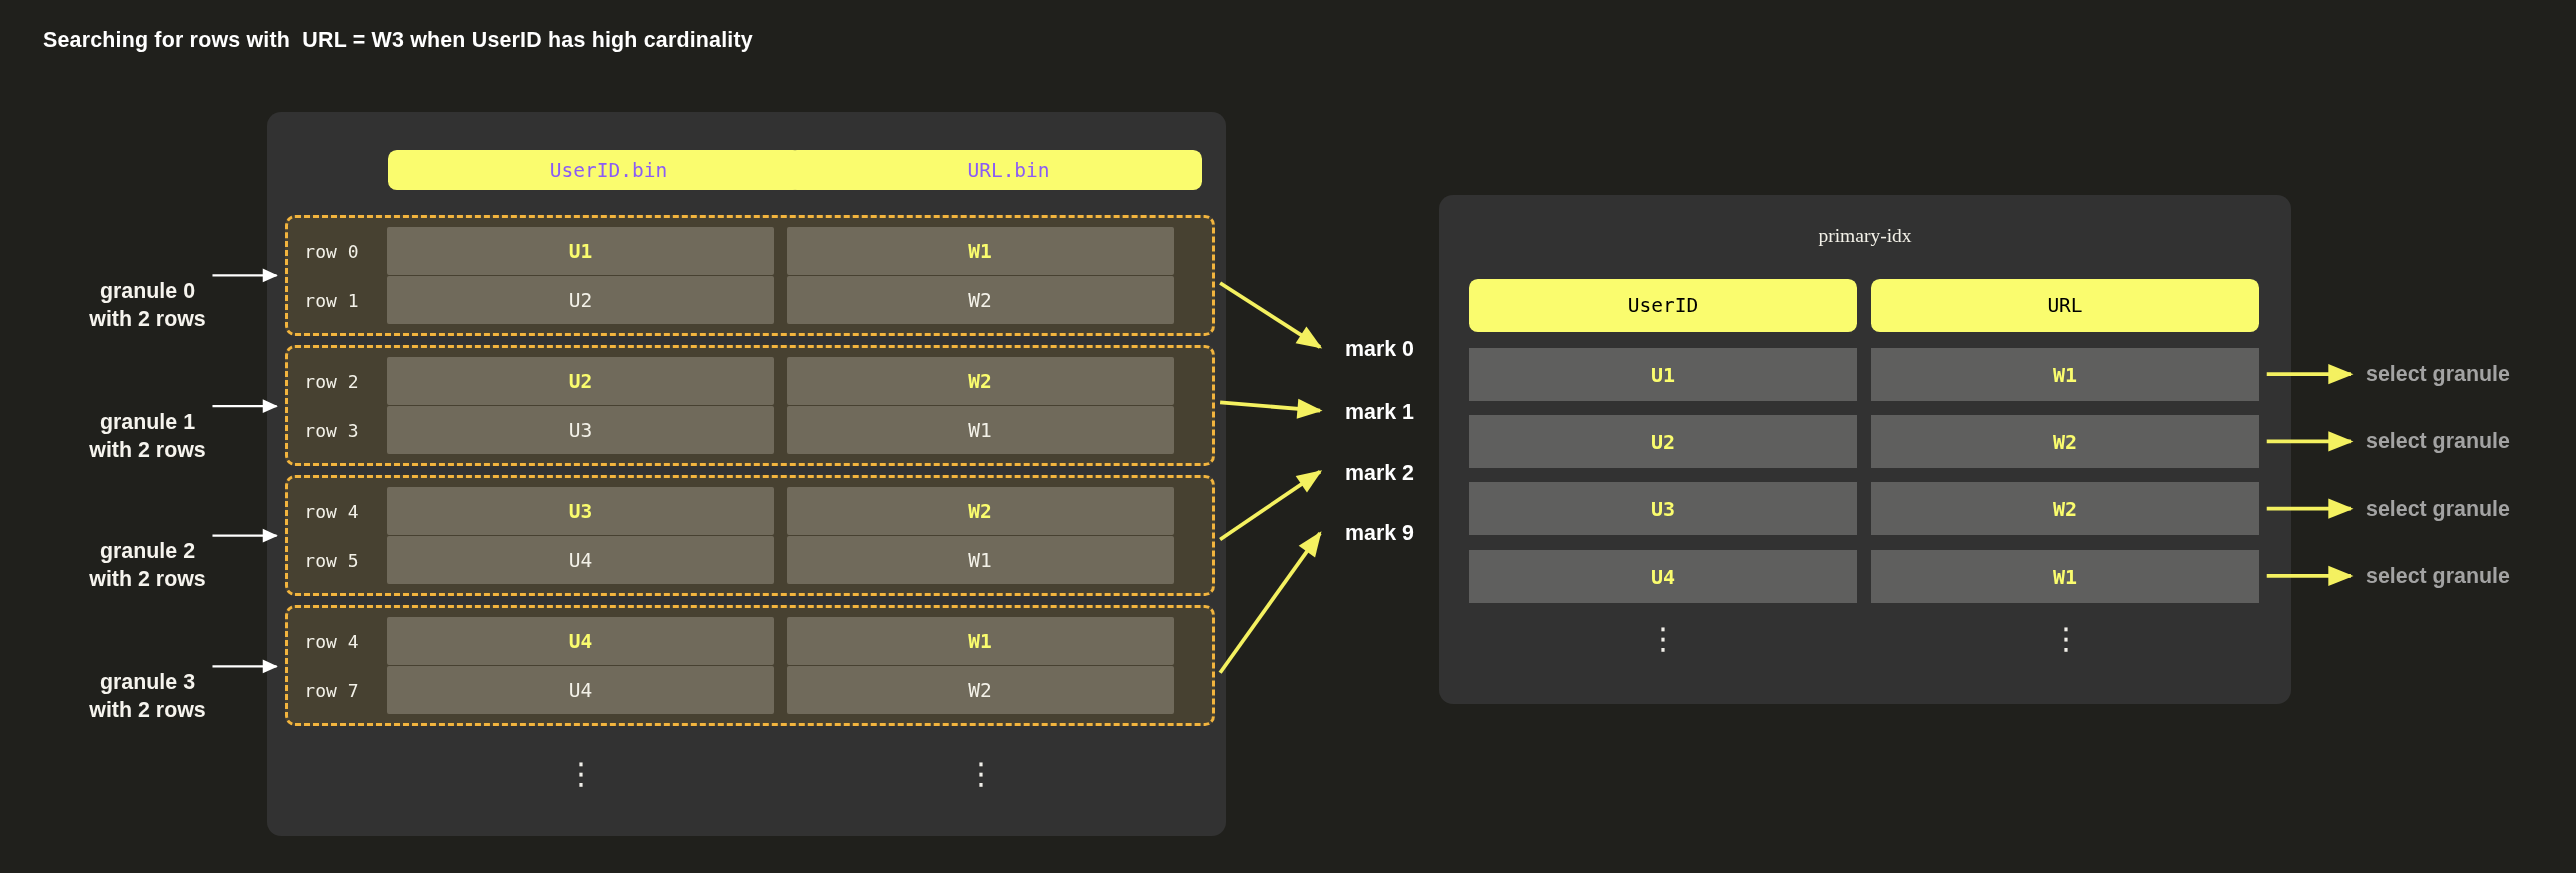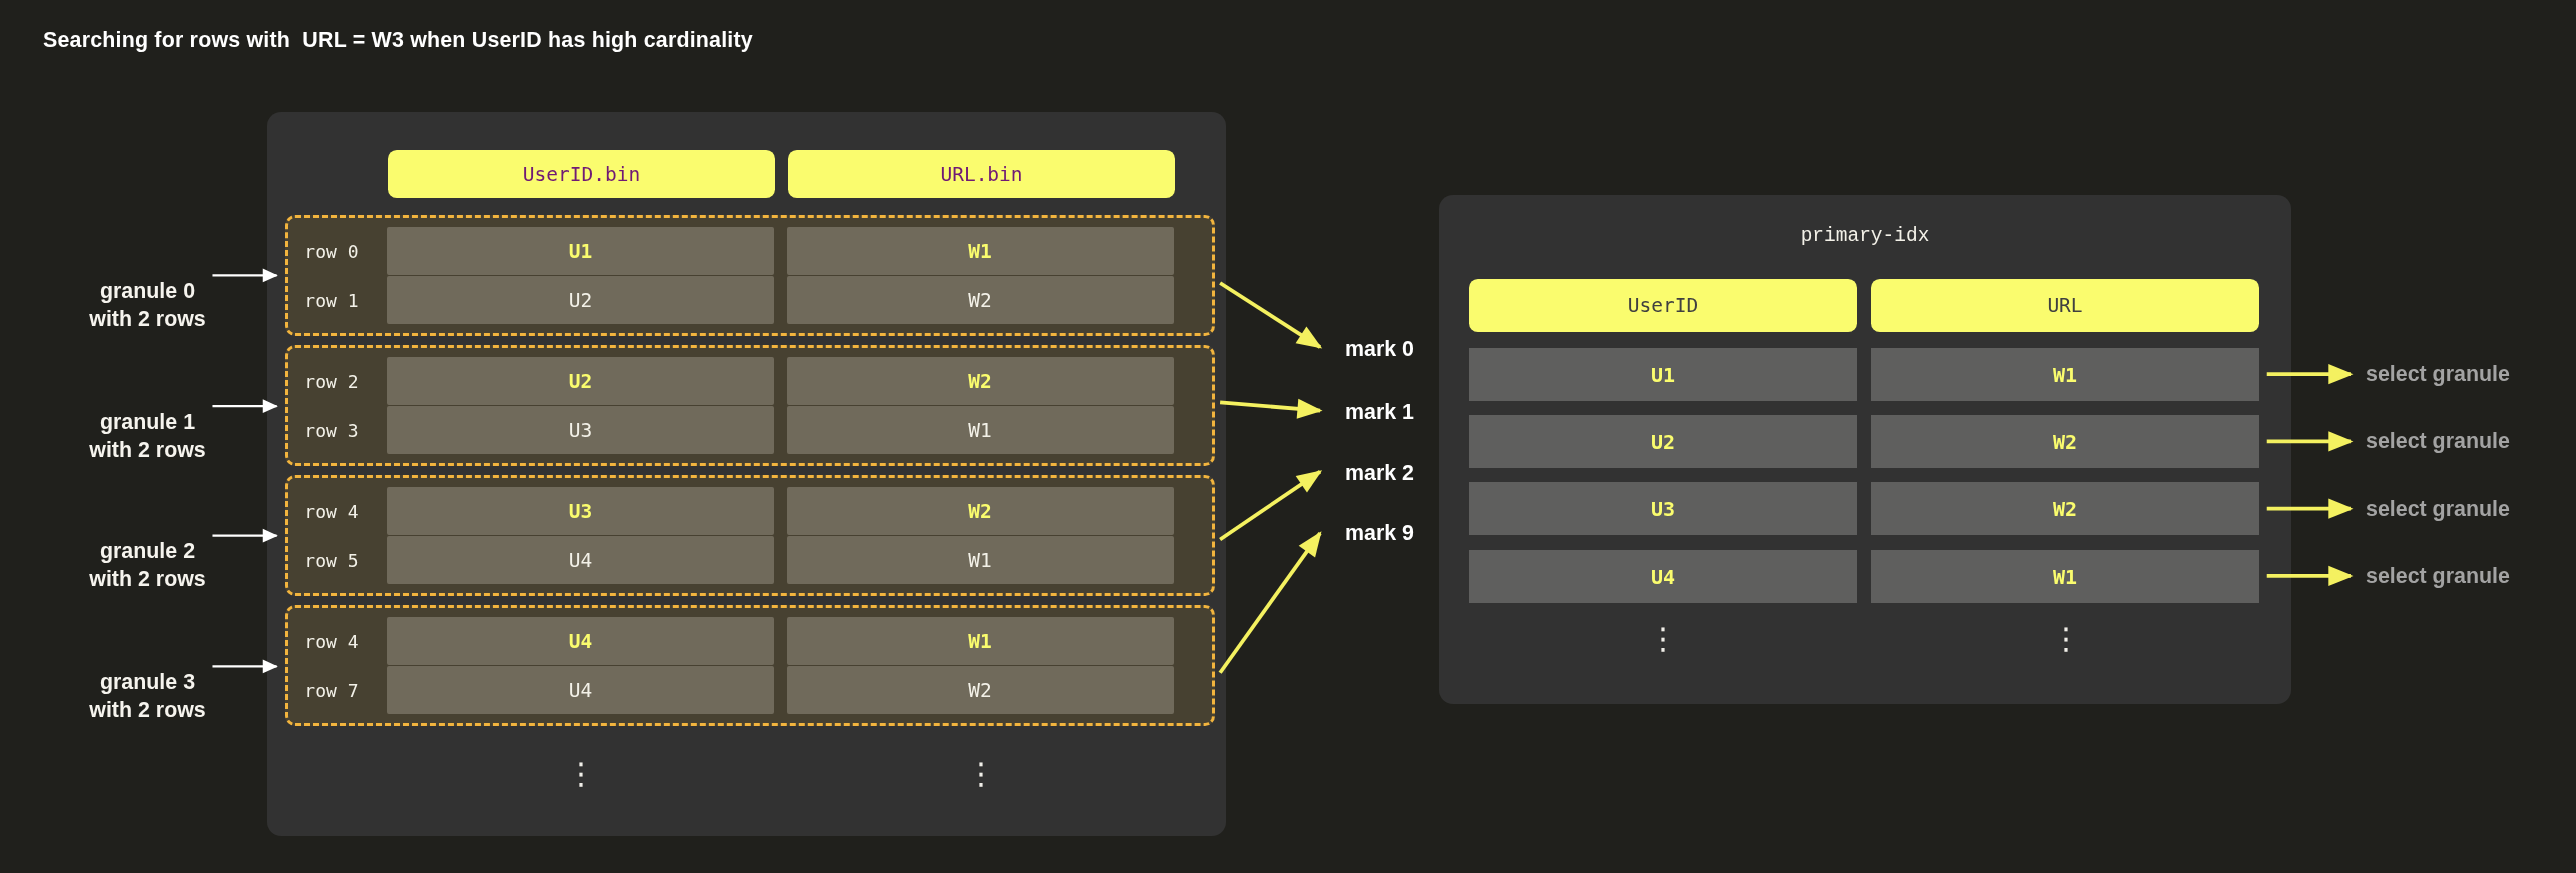--- a/index.html
+++ b/index.html
@@ -16,23 +16,23 @@
   .glabel{
     position:absolute;left:53px;width:189px;text-align:center;color:#f6f4ee;
     font-size:21.4px;font-weight:700;line-height:28px;margin-top:30px;
   }
   
   .panel{position:absolute;background:#323232;border-radius:14px;}
   #bin-panel{left:267px;top:112px;width:959px;height:724px;}
   #idx-panel{left:1439px;top:195px;width:852px;height:509px;}
   
   .hbox{
-    position:absolute;height:48px;background:#FAFC6E;border-radius:8.8px;
+    position:absolute;height:40px;background:#FAFC6E;border-radius:8.8px;
     display:flex;align-items:center;justify-content:center;
-    font-family:"DejaVu Sans Mono",monospace;font-size:19.5px;color:#701a75;
+    font-family:"DejaVu Sans Mono",monospace;font-size:19.5px;color:#8b5cf6;padding-left:27px;
   }
   
   .granule{
     position:absolute;left:285px;width:930px;height:121px;box-sizing:border-box;
     border:3.8px dashed #F2B43E;border-radius:10px;background:#474131;
     display:flex;flex-direction:column;justify-content:center;gap:1px;z-index:2;
   }
   .grow{display:flex;height:48px;}
   .rlabel{
     width:99px;box-sizing:border-box;padding-left:16.3px;display:flex;align-items:center;
@@ -51,31 +51,31 @@
     font-family:"DejaVu Sans Mono",monospace;font-size:30px;line-height:30px;
   }
   
   .mark{
     position:absolute;left:1345px;height:30px;line-height:30px;color:#ffffff;
     font-size:21.4px;font-weight:700;white-space:nowrap;
   }
   
   .idx-title{
     position:absolute;left:0;right:0;top:30px;text-align:center;color:#F3F1E8;
-    font-family:Liberation Mono, monospace;font-size:19.5px;
+    font-family:Liberation Serif, serif;font-size:19.5px;
   }
   .idx-row{
     position:absolute;left:30px;width:791px;display:grid;
     grid-template-columns:388px 388px;column-gap:14px;height:53px;
   }
   .icell{
     background:#5F5F5E;display:flex;align-items:center;justify-content:center;
     font-family:"DejaVu Sans Mono",monospace;font-size:20px;font-weight:700;color:#FAFC6E;
   }
-  .icell.hd{background:#FAFC6E;border-radius:8.8px;color:#404040;font-weight:400;font-size:19.5px;}
+  .icell.hd{background:#FAFC6E;border-radius:8.8px;color:#000000;font-weight:400;font-size:19.5px;}
   
   .select-label{
     position:absolute;left:2366px;height:30px;line-height:30px;color:#a3a3a3;
     font-size:21.4px;font-weight:700;white-space:nowrap;transform:translateY(-50%);
   }
   .arrows{position:absolute;left:0;top:0;z-index:5;pointer-events:none;}
 </style>
 </head>
 <body>
 

